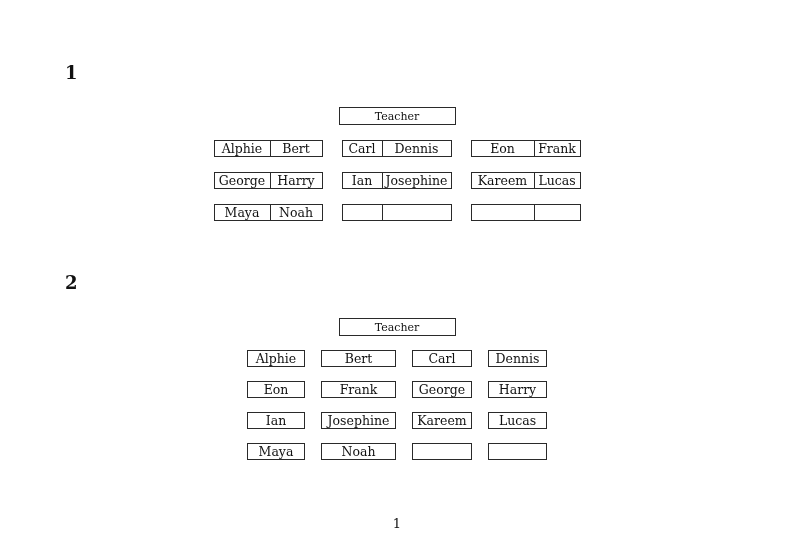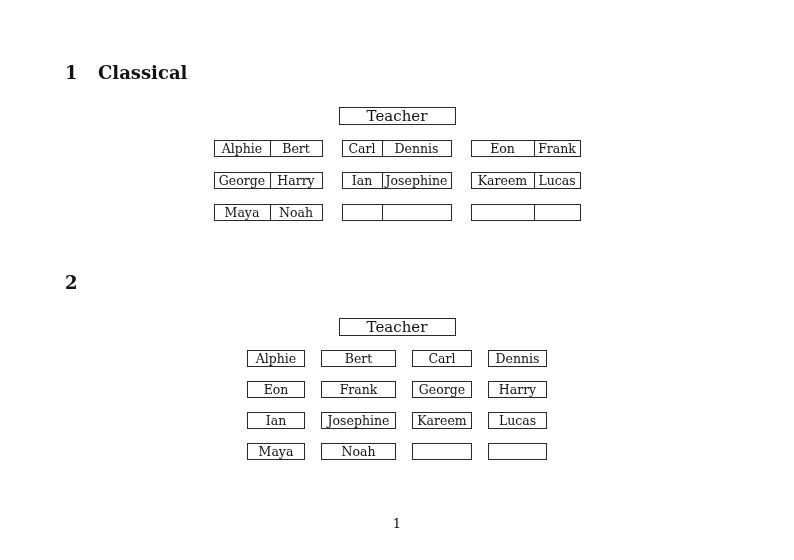--- a/index.html
+++ b/index.html
@@ -45,21 +45,21 @@
   .arr-2 { top: 318px; gap: 14px; }
 
   .teacher-box {
     width: 117px;
     height: 18px;
     box-sizing: border-box;
     border: 1px solid #2a2a2a;
     display: flex;
     align-items: center;
     justify-content: center;
-    font-size: 15px;
+    font-size: 11px;
     background: #ffffff;
   }
   .desk-row {
     display: flex;
     gap: 19px;
   }
   .desk {
     display: flex;
     height: 17px;
     box-sizing: border-box;
@@ -115,21 +115,20 @@
     color: #111111;
   }
 </style>
 </head>
 <body>
 
 <main class="page">
 
   <div class="section-heading heading-1">
     <span class="sec-num">1</span>
-    <span class="sec-title">Classical</span>
   </div>
 
   <div class="arrangement arr-1">
     <div class="teacher-box">Teacher</div>
 
     <div class="desk-row">
       <div class="desk desk-c1">
         <span class="seat seat-left">Alphie</span>
         <span class="seat seat-right">Bert</span>
       </div>

